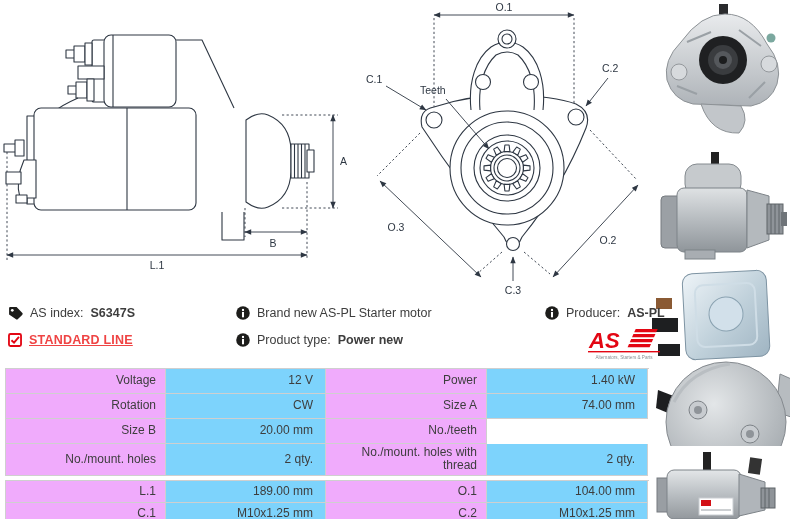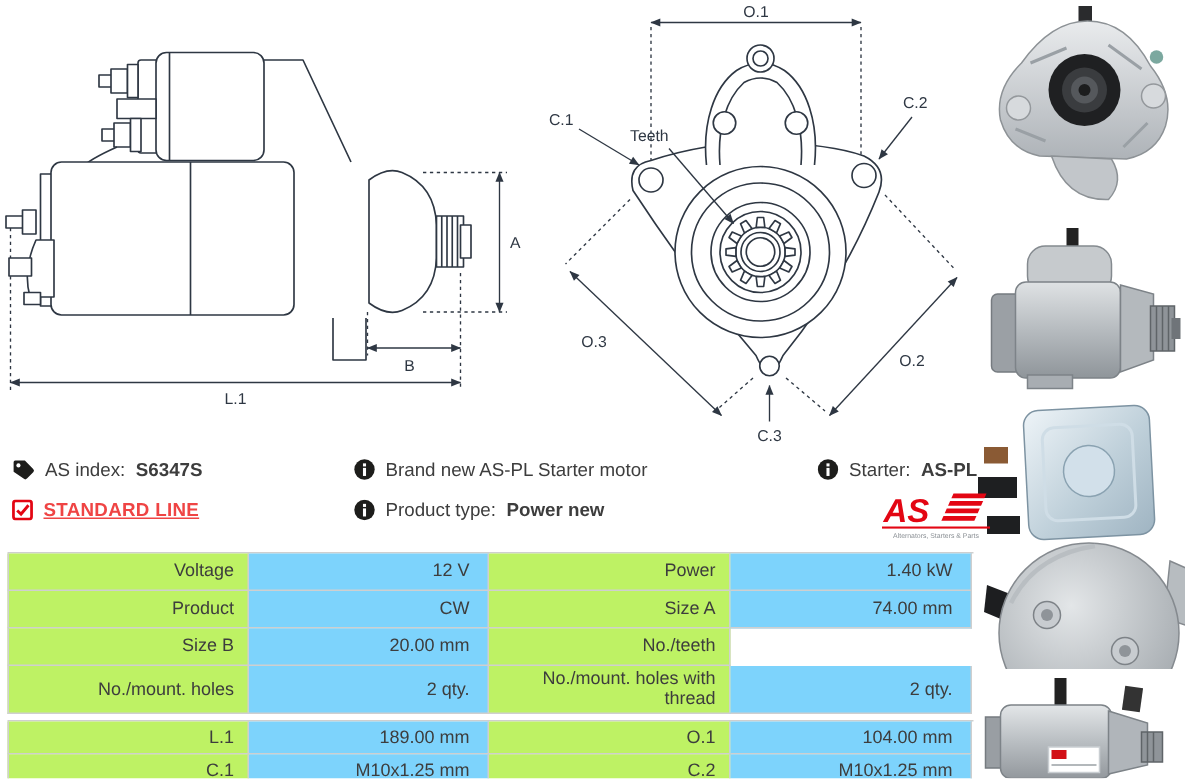--- a/index.html
+++ b/index.html
@@ -24,21 +24,21 @@
   .red-line { color:#ef4444; font-weight:bold; letter-spacing:0.2px;text-decoration:underline; }
 
   
   .spec-table { position:absolute; left:5px; top:368px; width:644px; font-size:12px; }
   .tgroup { border-top:1px solid #cfcfcf; }
   .trow { display:grid; grid-template-columns:161px 160px 161px 161px; }
   .cell { box-sizing:border-box; border-right:1px solid #cfcfcf; border-bottom:1px solid #cfcfcf;
           display:flex; align-items:center; justify-content:flex-end;
           padding:2px 10px 2px 6px; text-align:right; line-height:1.12; }
   .trow .cell:first-child { border-left:1px solid #cfcfcf; }
-  .lbl { background:#bef264; padding-right:9px; }
+  .lbl { background:#f0abfc; padding-right:9px; }
   .val { background:#7dd3fc; padding-right:12px; }
   .h25 .cell { min-height:25px; }
   .h28 .cell { min-height:28px;text-align:right; }
   .h22 .cell { min-height:22px; }
   .tgap { height:4px; }
 
   
   .photo { position:absolute; }
 </style>
 </head>
@@ -292,21 +292,21 @@
     <span>Product type:</span>
     <b>Power new</b>
   </div>
 
   <div class="info-item" style="left:545px;top:306px">
     <svg width="14" height="14" viewBox="0 0 13 13">
       <circle cx="6.5" cy="6.5" r="6.3" fill="#1d1d1b"></circle>
       <rect x="5.55" y="2.7" width="1.9" height="1.9" fill="#fff"></rect>
       <rect x="5.55" y="5.5" width="1.9" height="5" fill="#fff"></rect>
     </svg>
-    <span>Starter:</span>
+    <span>Producer:</span>
     <b>AS-PL</b>
   </div>
 
   <svg style="position:absolute;left:585px;top:326px" width="80" height="36" viewBox="0 0 80 36">
     <text x="4" y="22" font-size="22" font-weight="bold" font-style="italic" fill="#e30613">AS</text>
     <g transform="skewX(-24)" fill="#e30613">
       <rect x="52" y="3" width="22" height="3.2"></rect>
       <rect x="52" y="8" width="22" height="3.2"></rect>
       <rect x="52" y="13" width="22" height="3.2"></rect>
       <rect x="52" y="18" width="22" height="3.2"></rect>
@@ -317,21 +317,21 @@
 
   <div class="spec-table">
     <div class="tgroup">
       <div class="trow h25">
         <div class="cell lbl">Voltage</div>
         <div class="cell val">12 V</div>
         <div class="cell lbl">Power</div>
         <div class="cell val">1.40 kW</div>
       </div>
       <div class="trow h25">
-        <div class="cell lbl">Product</div>
+        <div class="cell lbl">Rotation</div>
         <div class="cell val">CW</div>
         <div class="cell lbl">Size A</div>
         <div class="cell val">74.00 mm</div>
       </div>
       <div class="trow h25">
         <div class="cell lbl">Size B</div>
         <div class="cell val">20.00 mm</div>
         <div class="cell lbl">No./teeth</div>
       </div>
       <div class="trow h28">

